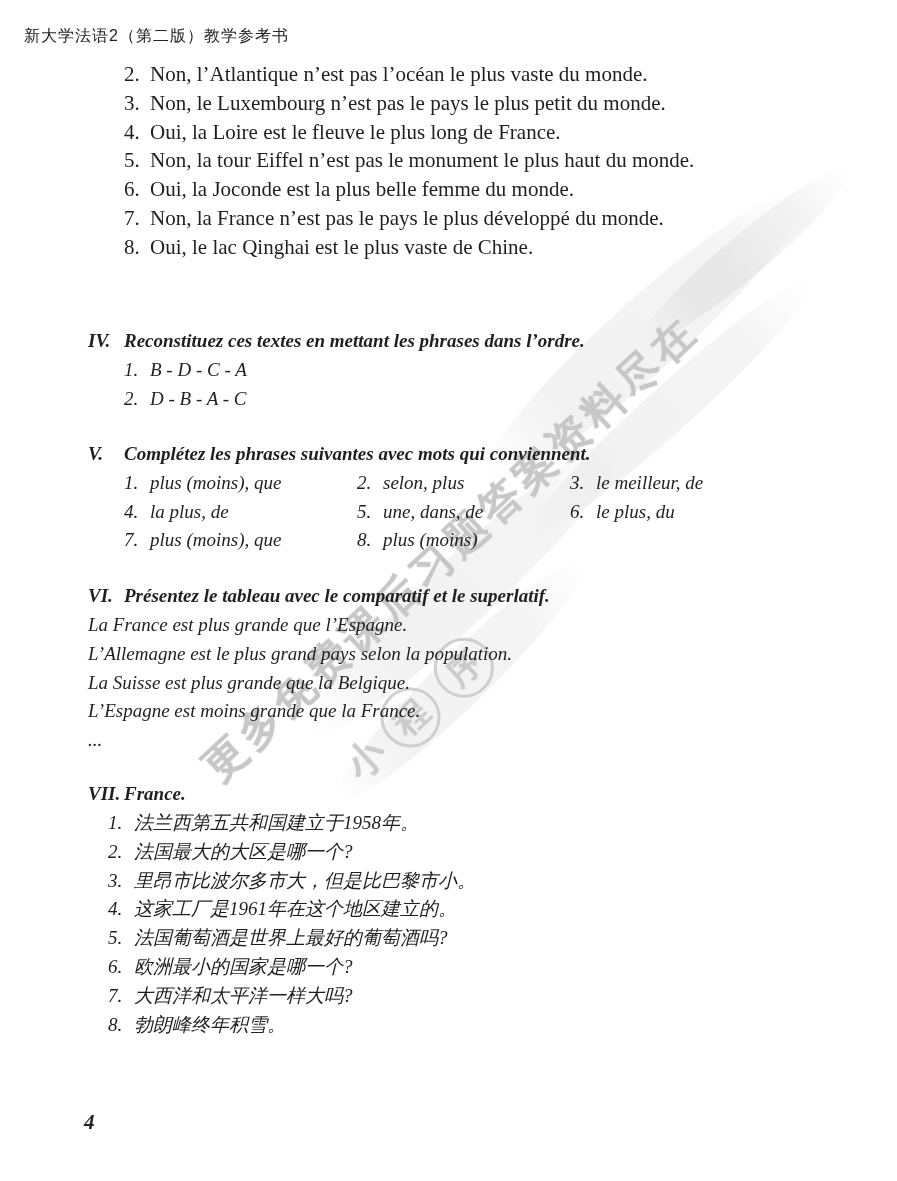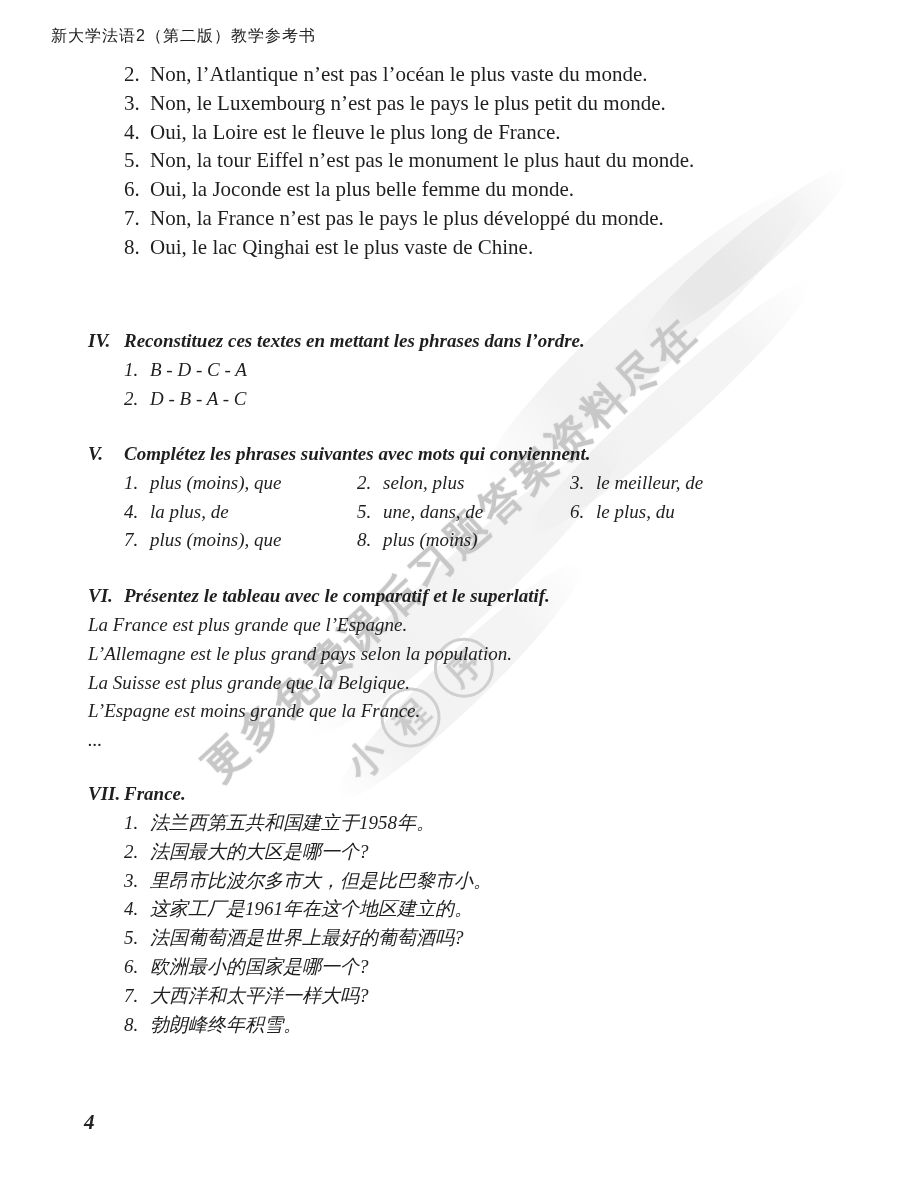--- a/index.html
+++ b/index.html
@@ -3,21 +3,21 @@
 <meta charset="utf-8">
 <style>
   html,body{margin:0;padding:0;background:#e9e9e9;}
   .page{
     position:relative; width:897px; height:1181px; background:#ffffff;
     margin:0 auto; overflow:hidden;
     font-family:"Liberation Serif","DejaVu Serif",serif;
     color:#1f1f1f;
   }
   .running-header{
-    position:absolute; left:51px; top:26px;
+    position:absolute; left:24px; top:26px;
     font-family:"Liberation Sans","DejaVu Sans",sans-serif;
     font-size:16px; letter-spacing:1px; color:#222; white-space:nowrap;
   }
   
   .watermark{position:absolute; inset:0; pointer-events:none;}
   .streak{position:absolute; border-radius:50%;
     background:linear-gradient(90deg, rgba(0,0,0,0) 0%, rgba(0,0,0,0.05) 25%, rgba(0,0,0,0.045) 75%, rgba(0,0,0,0) 100%);}
   .s1{left:430px; top:300px; width:430px; height:72px; transform:rotate(-42deg);}
   .s2{left:480px; top:385px; width:380px; height:46px; transform:rotate(-42deg);}
   .s3{left:250px; top:555px; width:430px; height:66px; transform:rotate(-43deg);}
@@ -47,21 +47,21 @@
   .answers{position:absolute; left:124px; top:60px; font-size:21px;}
   .line{line-height:28.8px; white-space:nowrap;}
   .no{display:inline-block; min-width:26px;}
   .section{position:absolute; left:88px; font-size:19px;font-style:italic;}
   .sec-head{font-weight:bold; line-height:30px; white-space:nowrap;}
   .rn{display:inline-block; min-width:36px;}
   .sec-items{margin-left:36px;}
   .v-rows{margin-left:36px; display:grid; grid-template-columns:233px 213px auto;}
   .v-rows .line{line-height:28.6px;}
   .sec6-lines{}
-  .sec7-items{margin-left:36px;}
+  .sec7-items{margin-left:20px;}
   .sec4{top:326px;} .sec5{top:439px;} .sec6{top:581px;} .sec7{top:779px;}
   .pagenum{
     position:absolute; left:84px; top:1110px;
     font-size:21px; font-style:italic; font-weight:bold; color:#222;
   }
 </style>
 </head>
 <body>
 
 <div class="page">

